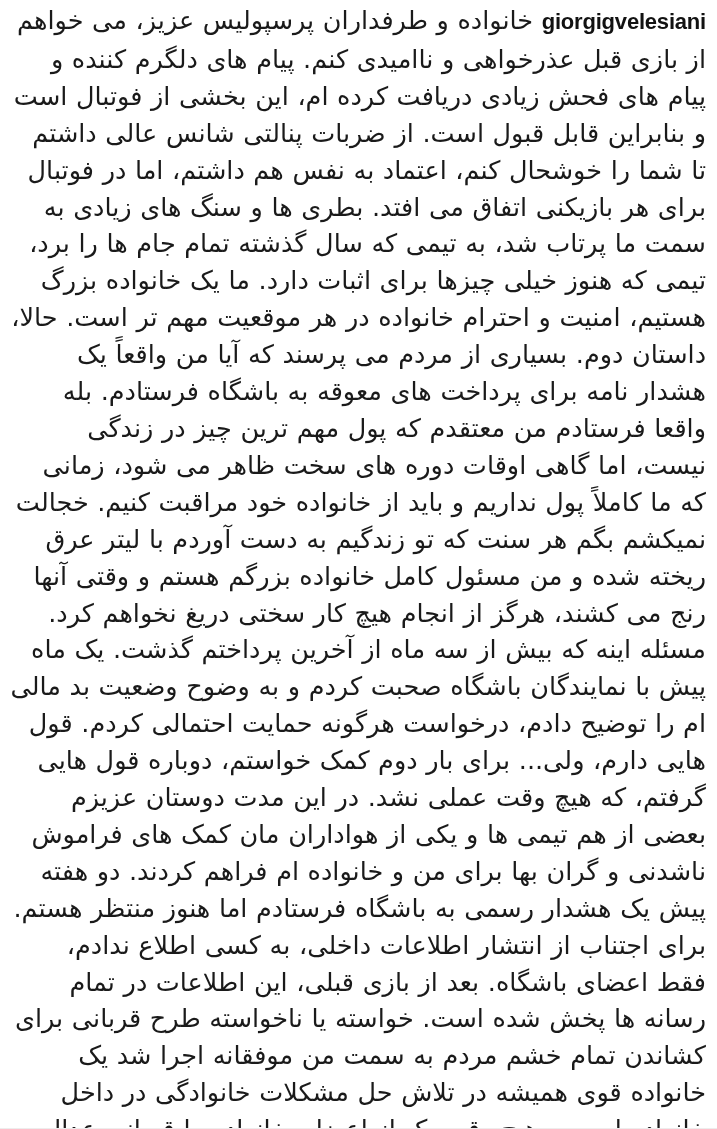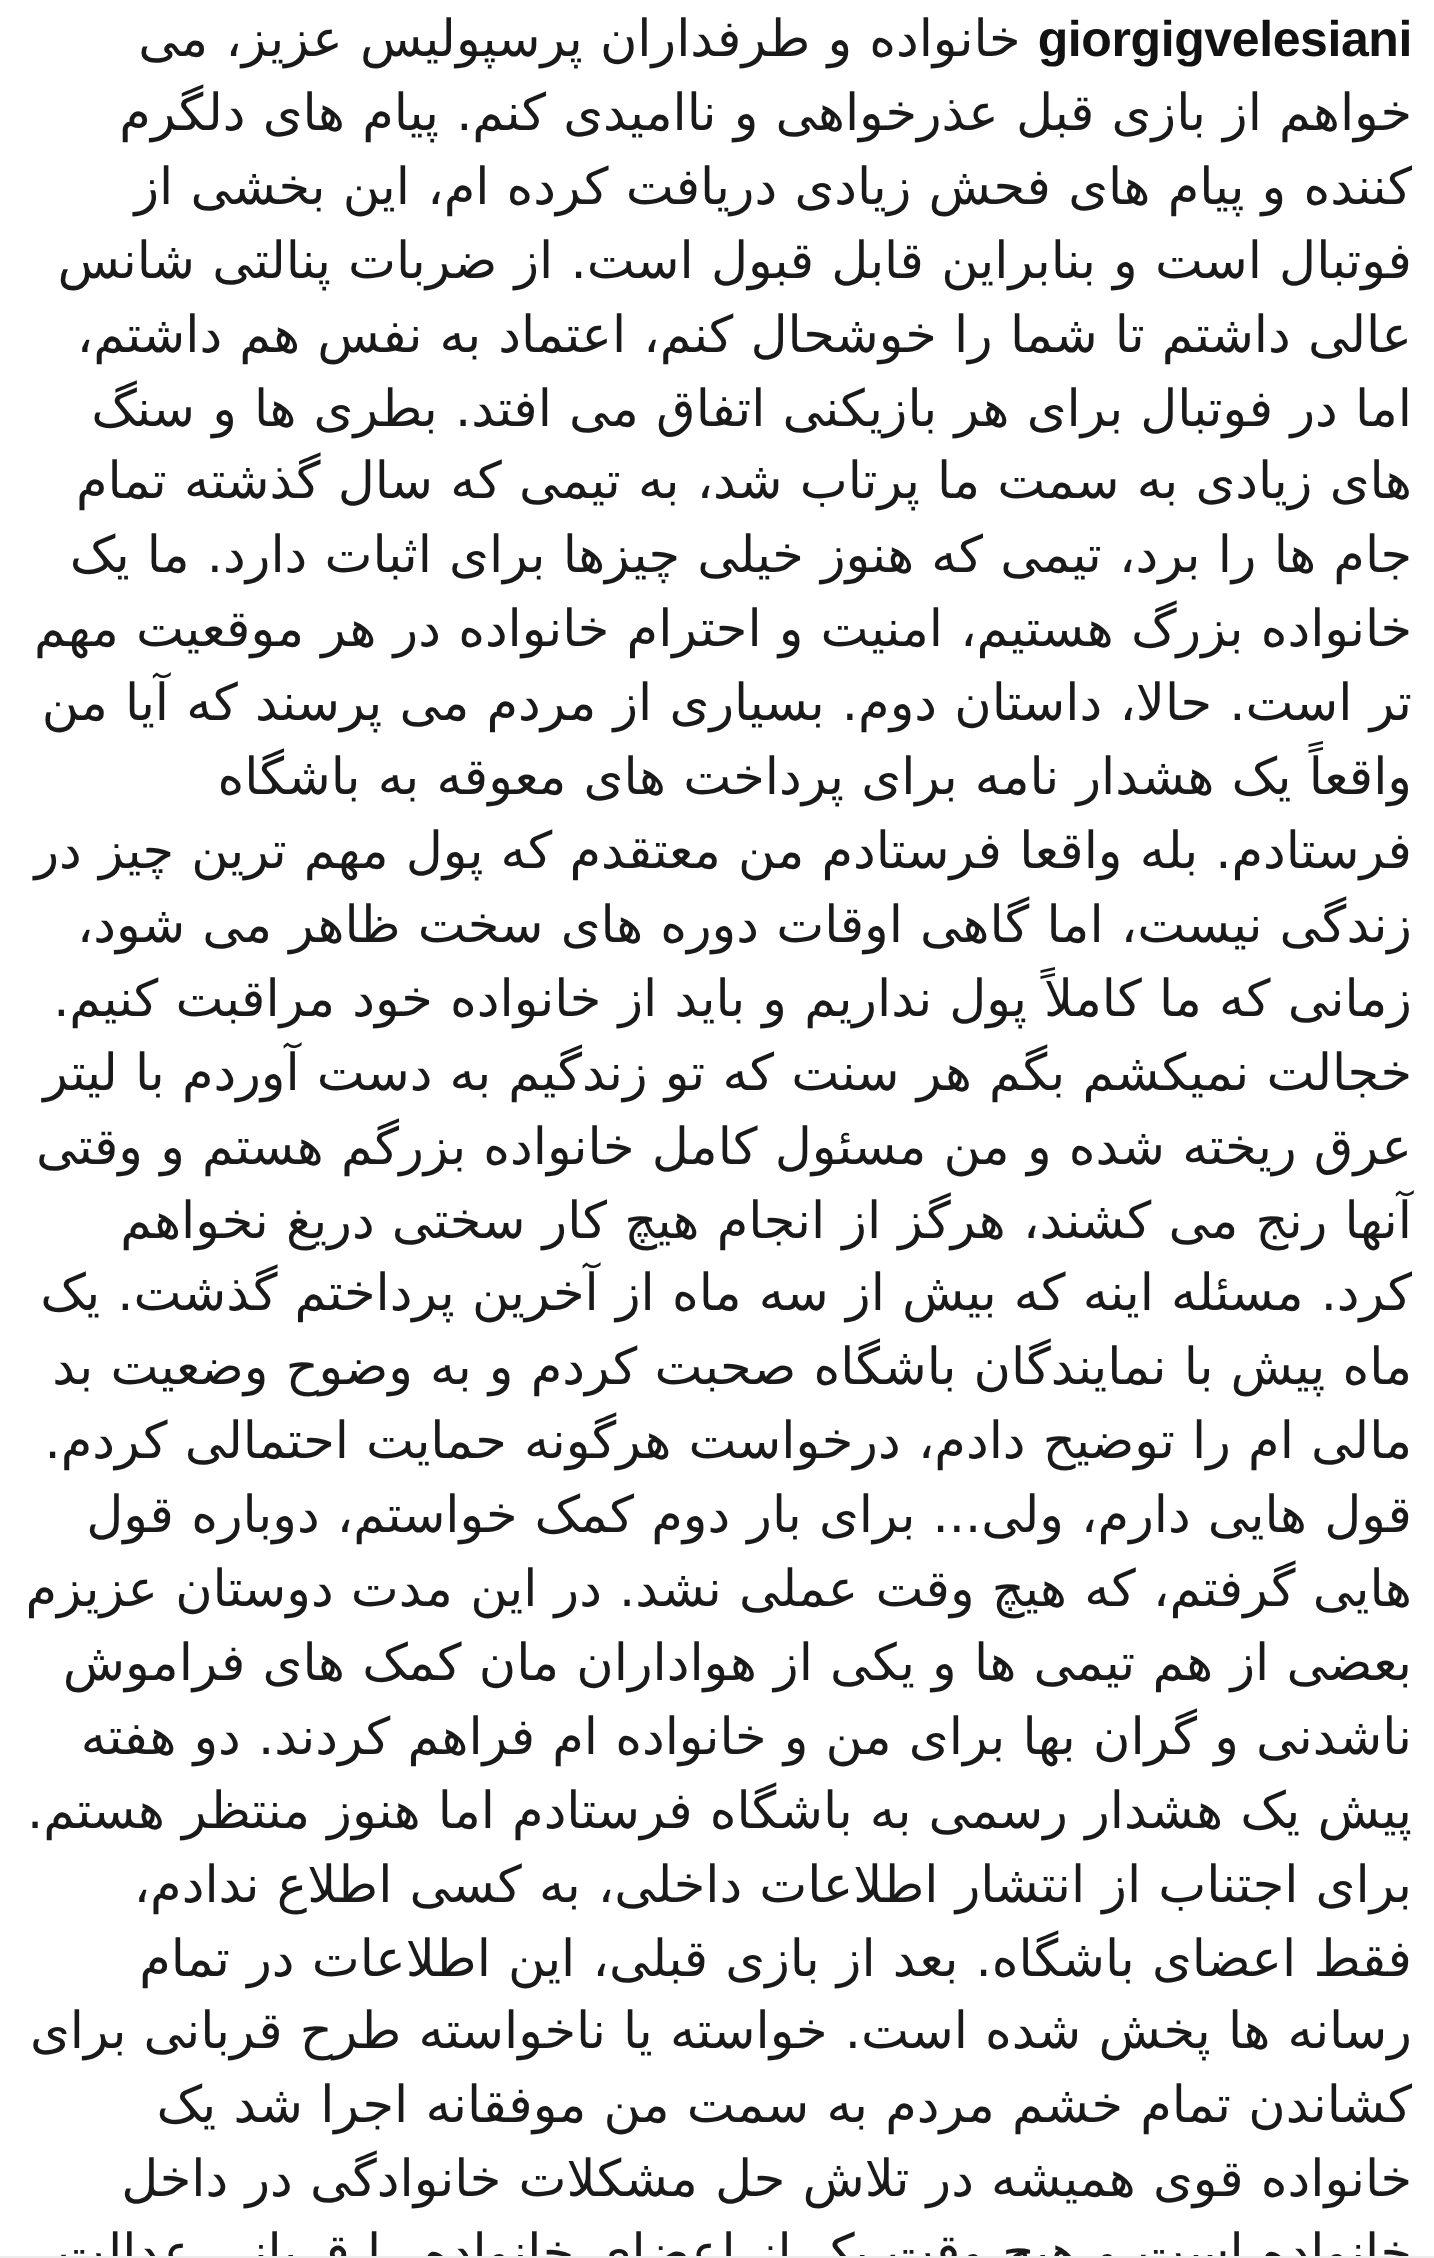--- a/index.html
+++ b/index.html
@@ -38,21 +38,21 @@
     letter-spacing: 0;
     word-spacing: 0.5px;
     margin: 0;
     padding: 0;
     flex: 0 0 auto;
   }
 
   .caption-username {
     font-weight: 700;
     color: #121212;
-    font-size: 25px;
+    font-size: 22px;
     font-family: "Liberation Sans", "DejaVu Sans", sans-serif;
     direction: ltr;
     unicode-bidi: isolate;
     display: inline;
     letter-spacing: -0.2px;
   }
 
   .caption-text {
     display: inline;
   }

